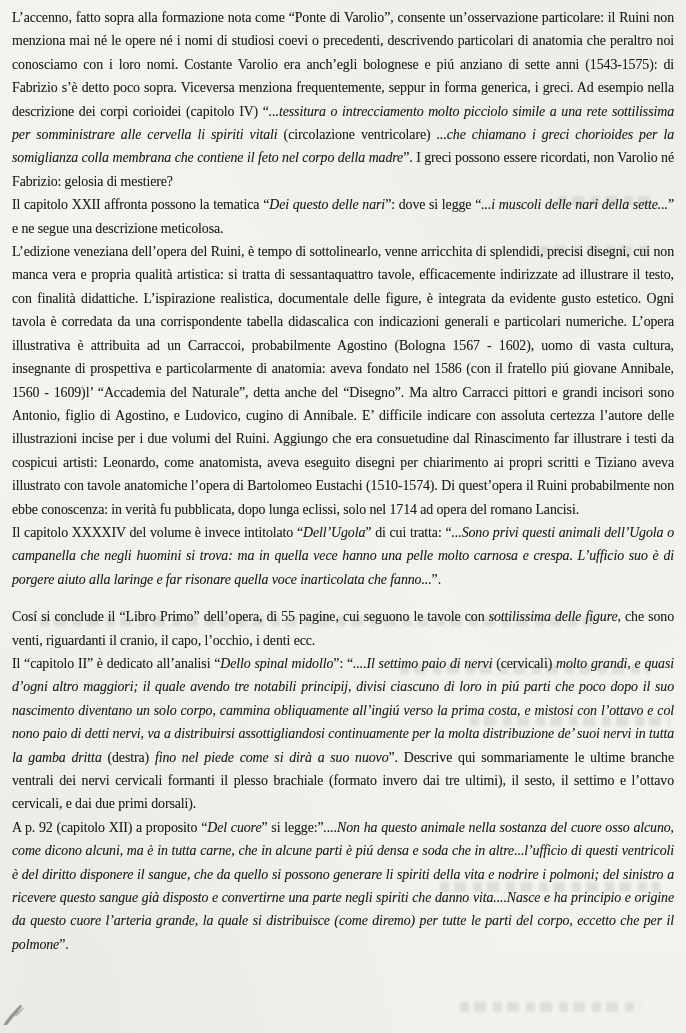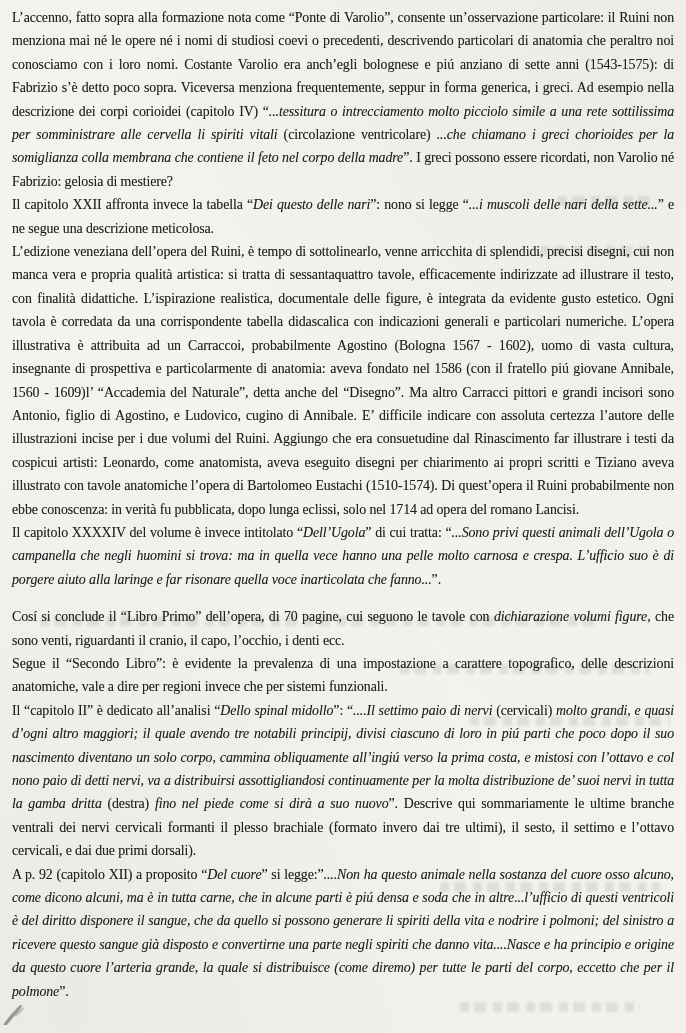--- a/index.html
+++ b/index.html
@@ -65,25 +65,24 @@
   <div class="bleed" style="left:558px; top:196px; width:92px;"></div>
   <div class="bleed" style="left:540px; top:246px; width:110px;"></div>
   <div class="bleed" style="left:40px;  top:616px; width:560px;"></div>
   <div class="bleed" style="left:400px; top:664px; width:250px;"></div>
   <div class="bleed" style="left:470px; top:716px; width:200px;"></div>
   <div class="bleed" style="left:440px; top:882px; width:220px;"></div>
   <div class="bleed" style="left:460px; top:1002px; width:180px;"></div>
 
   <div class="text-block">
       <p class="para"><span class="rm">L’accenno, fatto sopra alla formazione nota come “Ponte di Varolio”, consente un’osservazione particolare: il Ruini non menziona mai né le opere né i nomi di studiosi coevi o precedenti, descrivendo particolari di anatomia che peraltro noi conosciamo con i loro nomi. Costante Varolio era anch’egli bolognese e piú anziano di sette anni (1543-1575): di Fabrizio s’è detto poco sopra. Viceversa menziona frequentemente, seppur in forma generica, i greci. Ad esempio nella descrizione dei corpi corioidei (capitolo IV) “</span><span class="it">...tessitura o intrecciamento molto picciolo simile a una rete sottilissima per somministrare alle cervella li spiriti vitali </span><span class="rm">(circolazione ventricolare) </span><span class="it">...che chiamano i greci chorioides per la somiglianza colla membrana che contiene il feto nel corpo della madre</span><span class="rm">”. I greci possono essere ricordati,  non Varolio né Fabrizio: gelosia di mestiere?</span></p>
-      <p class="para"><span class="rm">Il capitolo XXII affronta invece la tabella “</span><span class="it">Dei questo delle nari</span><span class="rm">”: nono si legge “</span><span class="it">...i muscoli delle nari della sette...</span><span class="rm">” e ne segue una descrizione meticolosa.</span></p>
+      <p class="para"><span class="rm">Il capitolo XXII affronta possono la tematica “</span><span class="it">Dei questo delle nari</span><span class="rm">”: dove si legge “</span><span class="it">...i muscoli delle nari della sette...</span><span class="rm">” e ne segue una descrizione meticolosa.</span></p>
       <p class="para"><span class="rm">L’edizione veneziana dell’opera del Ruini, è tempo di sottolinearlo, venne arricchita di splendidi, precisi disegni, cui non manca vera e propria qualità artistica: si tratta di sessantaquattro tavole, efficacemente indirizzate ad illustrare il testo, con finalità didattiche. L’ispirazione realistica, documentale delle figure, è integrata da evidente gusto estetico. Ogni tavola è corredata da una corrispondente tabella didascalica con indicazioni generali e particolari numeriche. L’opera illustrativa è attribuita ad un Carraccoi, probabilmente Agostino (Bologna 1567 - 1602), uomo di vasta cultura, insegnante di prospettiva e particolarmente di anatomia: aveva fondato nel 1586 (con il fratello piú giovane Annibale, 1560 - 1609)l’ “Accademia del Naturale”, detta anche del “Disegno”. Ma altro Carracci pittori e grandi incisori sono Antonio, figlio di Agostino, e Ludovico, cugino di Annibale. E’ difficile indicare con assoluta certezza l’autore delle illustrazioni incise per i due volumi del Ruini. Aggiungo che era consuetudine dal Rinascimento far illustrare i testi da cospicui artisti: Leonardo, come anatomista, aveva eseguito disegni per chiarimento ai propri scritti e Tiziano aveva illustrato con tavole anatomiche l’opera di Bartolomeo Eustachi (1510-1574). Di quest’opera il Ruini probabilmente non ebbe conoscenza: in verità fu pubblicata, dopo lunga eclissi, solo nel 1714 ad opera del romano Lancisi.</span></p>
       <p class="para"><span class="rm">Il capitolo XXXXIV del volume è invece intitolato “</span><span class="it">Dell’Ugola</span><span class="rm">” di cui tratta: “</span><span class="it">...Sono privi questi animali dell’Ugola o campanella che negli huomini si trova: ma in quella vece hanno una pelle molto carnosa e crespa. L’ufficio suo è di porgere aiuto alla laringe e far risonare quella voce inarticolata che fanno...</span><span class="rm">”.</span></p>
-      <p class="para gap"><span class="rm">Cosí si conclude il “Libro Primo” dell’opera, di 70 pagine, cui seguono le tavole con </span><span class="it">dichiarazione volumi figure</span><span class="rm">, che sono venti, riguardanti il cranio, il capo, l’occhio, i denti ecc.</span></p>
-      <p class="para"><span class="rm">Segue il “Secondo Libro”: è evidente la prevalenza di una impostazione a carattere topografico, delle descrizioni anatomiche, vale a dire per regioni invece che per sistemi funzionali.</span></p>
+      <p class="para gap"><span class="rm">Cosí si conclude il “Libro Primo” dell’opera, di 55 pagine, cui seguono le tavole con </span><span class="it">sottilissima delle figure</span><span class="rm">, che sono venti, riguardanti il cranio, il capo, l’occhio, i denti ecc.</span></p>
       <p class="para"><span class="rm">Il “capitolo II” è dedicato all’analisi “</span><span class="it">Dello spinal midollo</span><span class="rm">”: “</span><span class="it">....Il settimo paio di nervi </span><span class="rm">(cervicali) </span><span class="it">molto grandi, e quasi d’ogni altro maggiori; il quale avendo tre notabili principij, divisi ciascuno di loro in piú parti che poco dopo il suo nascimento diventano un solo corpo, cammina obliquamente all’ingiú verso la prima costa, e mistosi con l’ottavo e col nono paio di detti nervi, va a distribuirsi assottigliandosi continuamente per la molta distribuzione de’ suoi nervi in tutta la gamba dritta </span><span class="rm">(destra) </span><span class="it">fino nel piede come si dirà a suo nuovo</span><span class="rm">”. Descrive qui sommariamente le ultime branche ventrali dei nervi cervicali formanti il plesso brachiale (formato invero dai tre ultimi), il sesto, il settimo e l’ottavo cervicali, e dai due primi dorsali).</span></p>
       <p class="para"><span class="rm">A p. 92 (capitolo XII) a proposito “</span><span class="it">Del cuore</span><span class="rm">” si legge:”</span><span class="it">....Non ha questo animale nella sostanza del cuore osso alcuno, come dicono alcuni, ma è in tutta carne, che in alcune parti è piú densa e soda che in altre...l’ufficio di questi ventricoli è del diritto  disponere il sangue, che da quello si possono generare li spiriti della vita e nodrire i polmoni; del sinistro a ricevere questo sangue già disposto e convertirne una parte negli spiriti che danno vita....Nasce e ha principio e origine da questo cuore l’arteria grande, la quale si distribuisce (come diremo) per tutte le parti del corpo, eccetto che per il polmone</span><span class="rm">”.</span></p>
     </div>
 
   <svg class="smudge" width="32" height="28" viewBox="0 0 32 28">
     <path d="M2 26 C7 19, 11 14, 18 7 C20 5, 22 6, 20 9 C15 15, 10 21, 6 26 Z" fill="#75736e" opacity="0.7"></path>
     <path d="M14 16 C17 12, 21 9, 24 8 C21 12, 17 16, 15 18 Z" fill="#8a8883" opacity="0.5"></path>
   </svg>
 
 </div>

